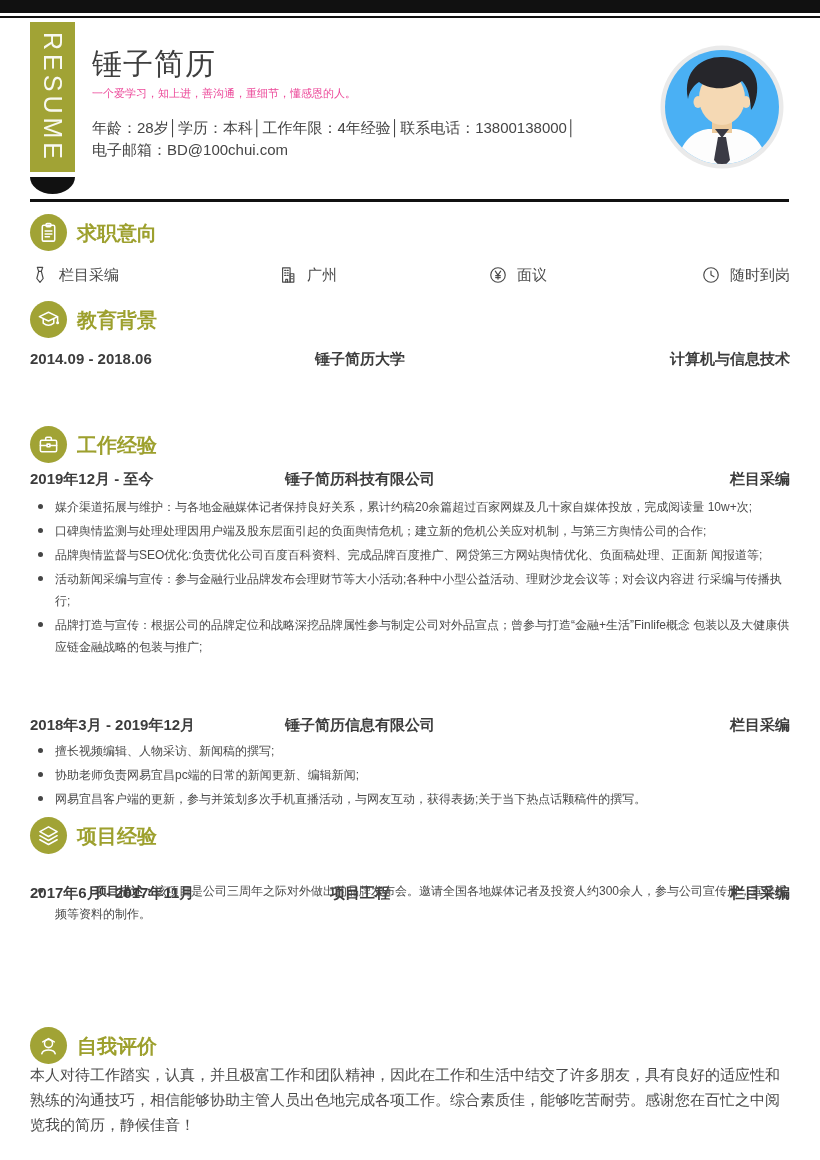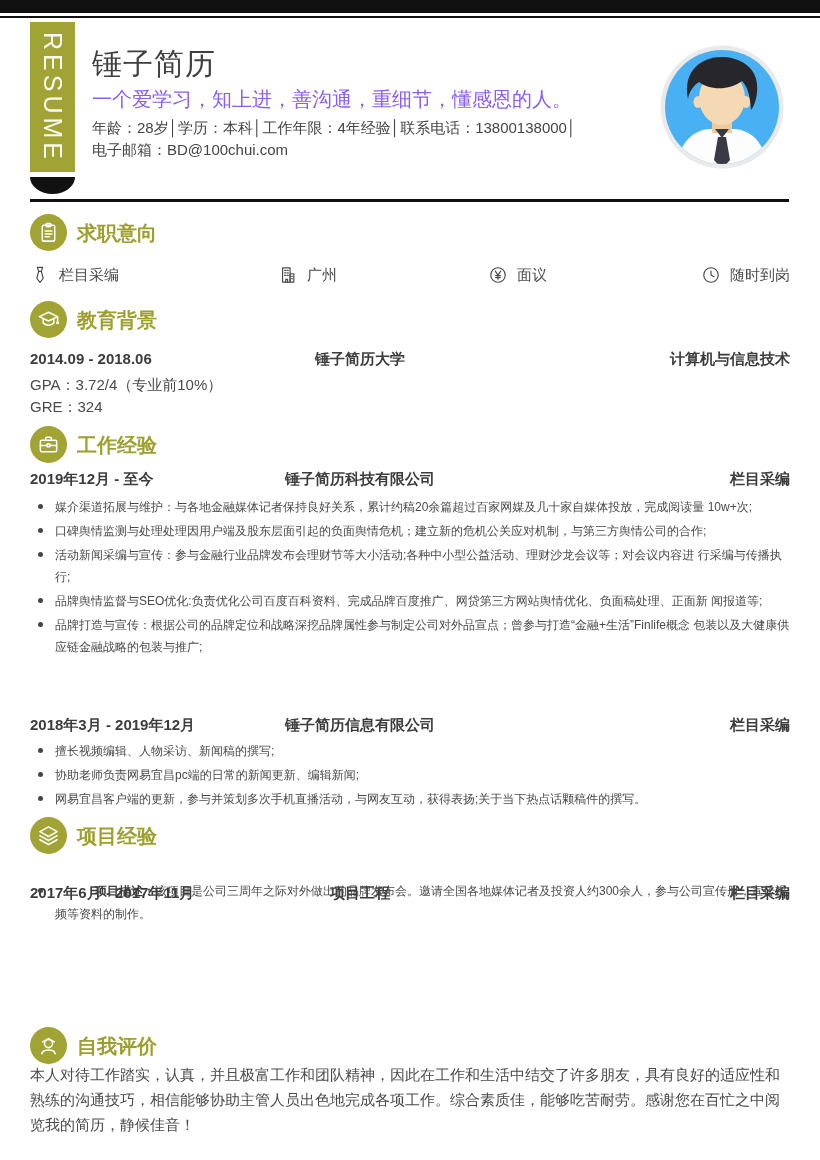--- a/index.html
+++ b/index.html
@@ -17,21 +17,21 @@
   .topline{position:absolute;left:0;top:16px;width:820px;height:2px;background:var(--ink);}
 
   
   .ribbon{position:absolute;left:30px;top:22px;width:45px;height:150px;background:var(--olive);display:flex;justify-content:center;}
   .ribbon-text{writing-mode:vertical-rl;font-size:25px;letter-spacing:4px;color:rgba(255,255,255,.93);padding-top:10px;}
   .ribbon-tail{position:absolute;left:30px;top:177px;width:45px;height:17px;background:var(--ink);border-radius:0 0 50% 50%/0 0 100% 100%;}
   .divider{position:absolute;left:30px;top:199px;width:759px;height:3px;background:var(--ink);}
 
   
   .name{position:absolute;left:92px;top:44px;font-size:30px;color:#3f3f3f;letter-spacing:1px;}
-  .tagline{position:absolute;left:92px;top:86px;font-size:20px;color:#8b5cf6;}
+  .tagline{position:absolute;left:92px;top:86px;font-size:11px;color:#ec4899;}
   .info1{position:absolute;left:92px;top:119px;font-size:15px;color:#454545;}
   .info2{position:absolute;left:92px;top:141px;font-size:15px;color:#454545;}
   .avatar{position:absolute;left:660px;top:45px;width:124px;height:124px;}
 
   
   .sec{position:absolute;left:30px;height:37px;}
   .badge{position:absolute;left:0;top:0;width:37px;height:37px;border-radius:50%;background:var(--olive);display:flex;align-items:center;justify-content:center;}
   .stitle{position:absolute;left:47px;top:6px;font-size:20px;font-weight:bold;color:#9da02e;white-space:nowrap;}
   #sec-intention{top:214px;}
   #sec-education{top:301px;}
@@ -167,24 +167,20 @@
       </svg>
     </div>
     <div class="stitle">教育背景</div>
   </div>
 
   <div class="row3" id="row-edu">
     <span>2014.09 - 2018.06</span>
     <span class="mid">锤子简历大学</span>
     <span class="rgt">计算机与信息技术</span>
   </div>
-  <div class="edu-details">
-    <div>GPA：3.72/4（专业前10%）</div>
-    <div>GRE：324</div>
-  </div>
 
   <div class="sec" id="sec-work">
     <div class="badge">
       <svg width="23" height="23" viewBox="0 0 24 24" class="icon-white">
         <rect x="3.5" y="7.5" width="17" height="12" rx="1.5"></rect>
         <path d="M9 7.5V5.8c0-.7.6-1.3 1.3-1.3h3.4c.7 0 1.3.6 1.3 1.3v1.7"></path>
         <path d="M3.5 13h6.5M14 13h6.5"></path>
         <rect x="10.5" y="11.6" width="3" height="2.8"></rect>
       </svg>
     </div>
@@ -192,22 +188,22 @@
   </div>
 
   <div class="row3" id="row-job1">
     <span>2019年12月 - 至今</span>
     <span class="mid">锤子简历科技有限公司</span>
     <span class="rgt">栏目采编</span>
   </div>
   <ul class="blist" id="ul-job1">
     <li>媒介渠道拓展与维护：与各地金融媒体记者保持良好关系，累计约稿20余篇超过百家网媒及几十家自媒体投放，完成阅读量 10w+次;</li>
     <li>口碑舆情监测与处理处理因用户端及股东层面引起的负面舆情危机；建立新的危机公关应对机制，与第三方舆情公司的合作;</li>
+    <li>品牌舆情监督与SEO优化:负责优化公司百度百科资料、完成品牌百度推广、网贷第三方网站舆情优化、负面稿处理、正面新 闻报道等;</li>
     <li>活动新闻采编与宣传：参与金融行业品牌发布会理财节等大小活动;各种中小型公益活动、理财沙龙会议等；对会议内容进 行采编与传播执行;</li>
-    <li>品牌舆情监督与SEO优化:负责优化公司百度百科资料、完成品牌百度推广、网贷第三方网站舆情优化、负面稿处理、正面新 闻报道等;</li>
     <li>品牌打造与宣传：根据公司的品牌定位和战略深挖品牌属性参与制定公司对外品宣点；曾参与打造“金融+生活”Finlife概念 包装以及大健康供应链金融战略的包装与推广;</li>
   </ul>
 
   <div class="row3" id="row-job2">
     <span>2018年3月 - 2019年12月</span>
     <span class="mid">锤子简历信息有限公司</span>
     <span class="rgt">栏目采编</span>
   </div>
   <ul class="blist" id="ul-job2">
     <li>擅长视频编辑、人物采访、新闻稿的撰写;</li>

